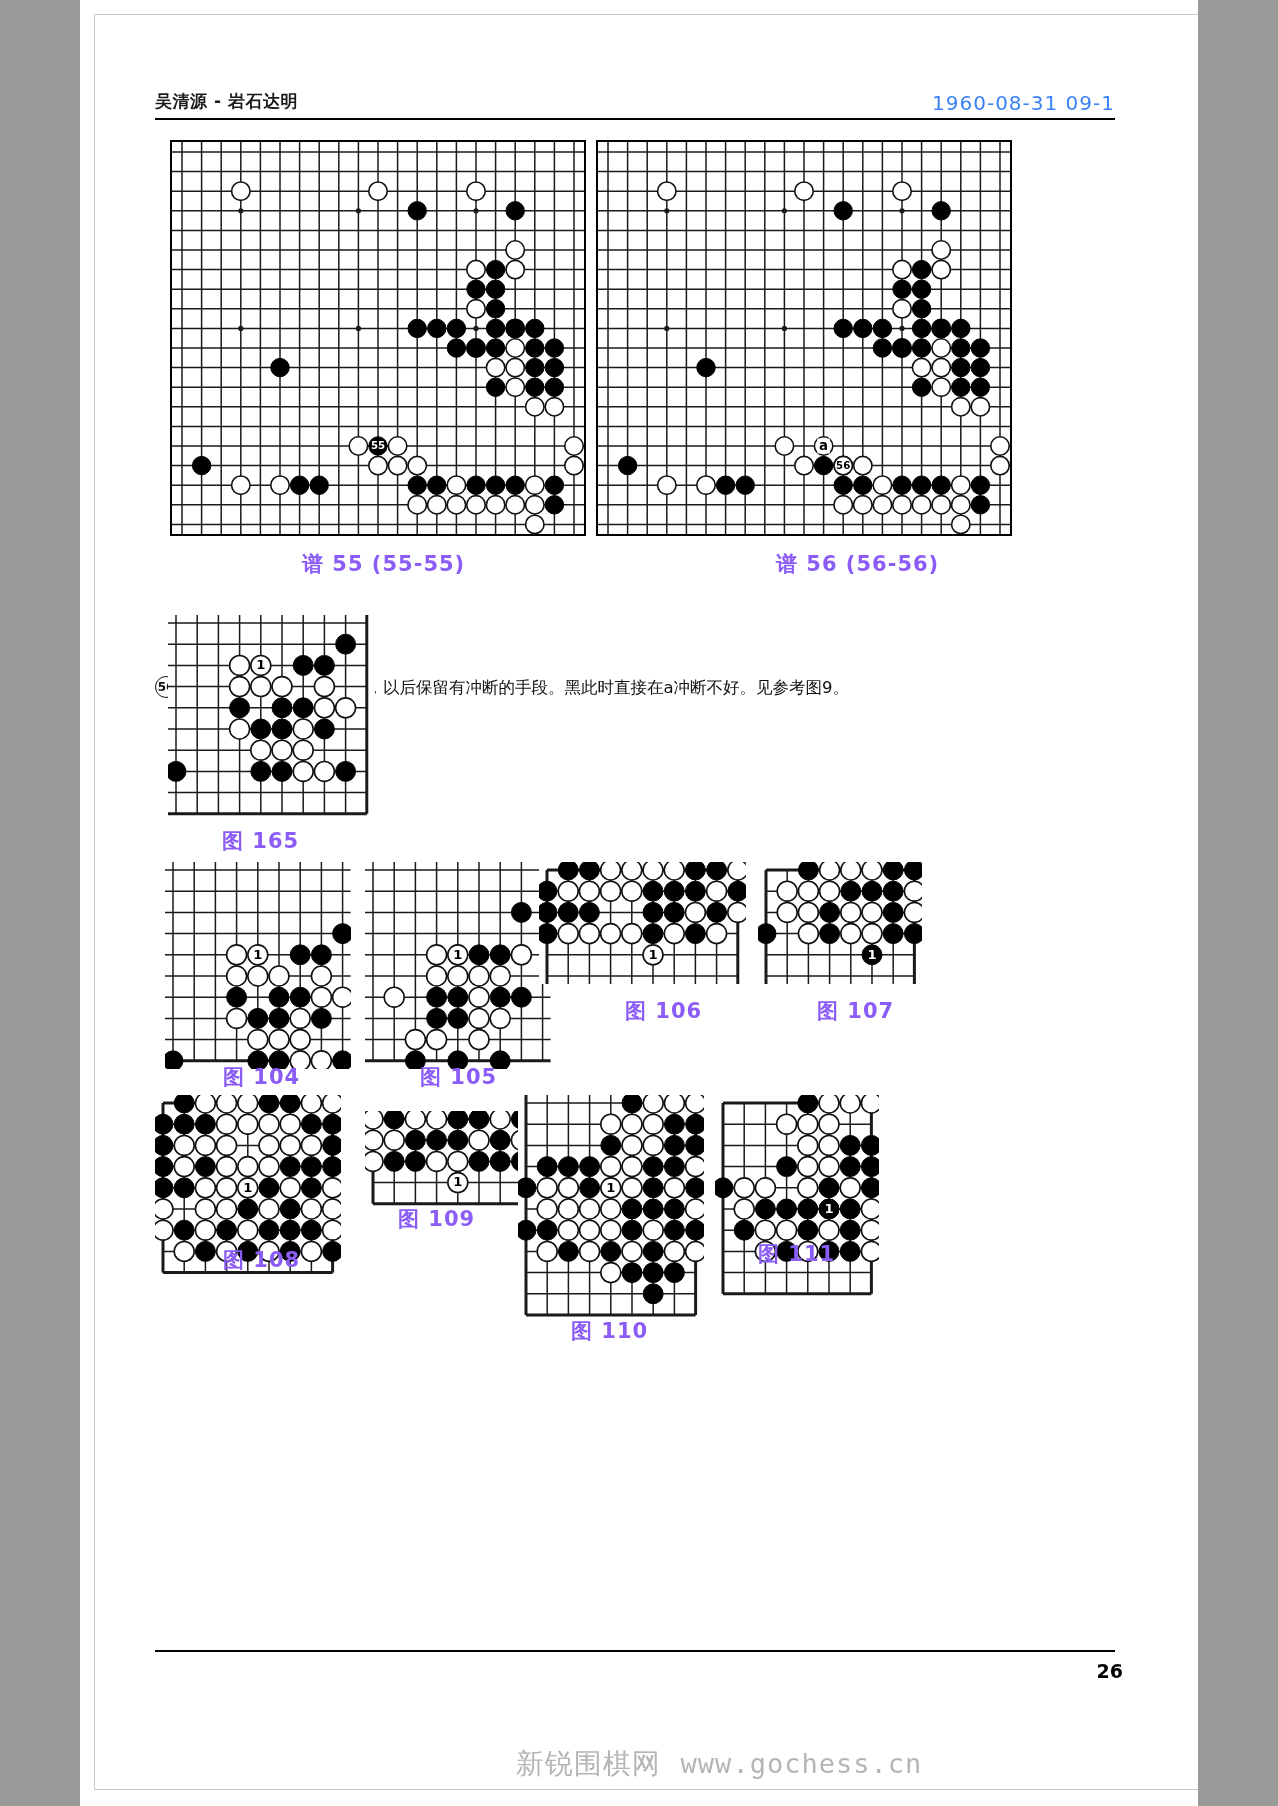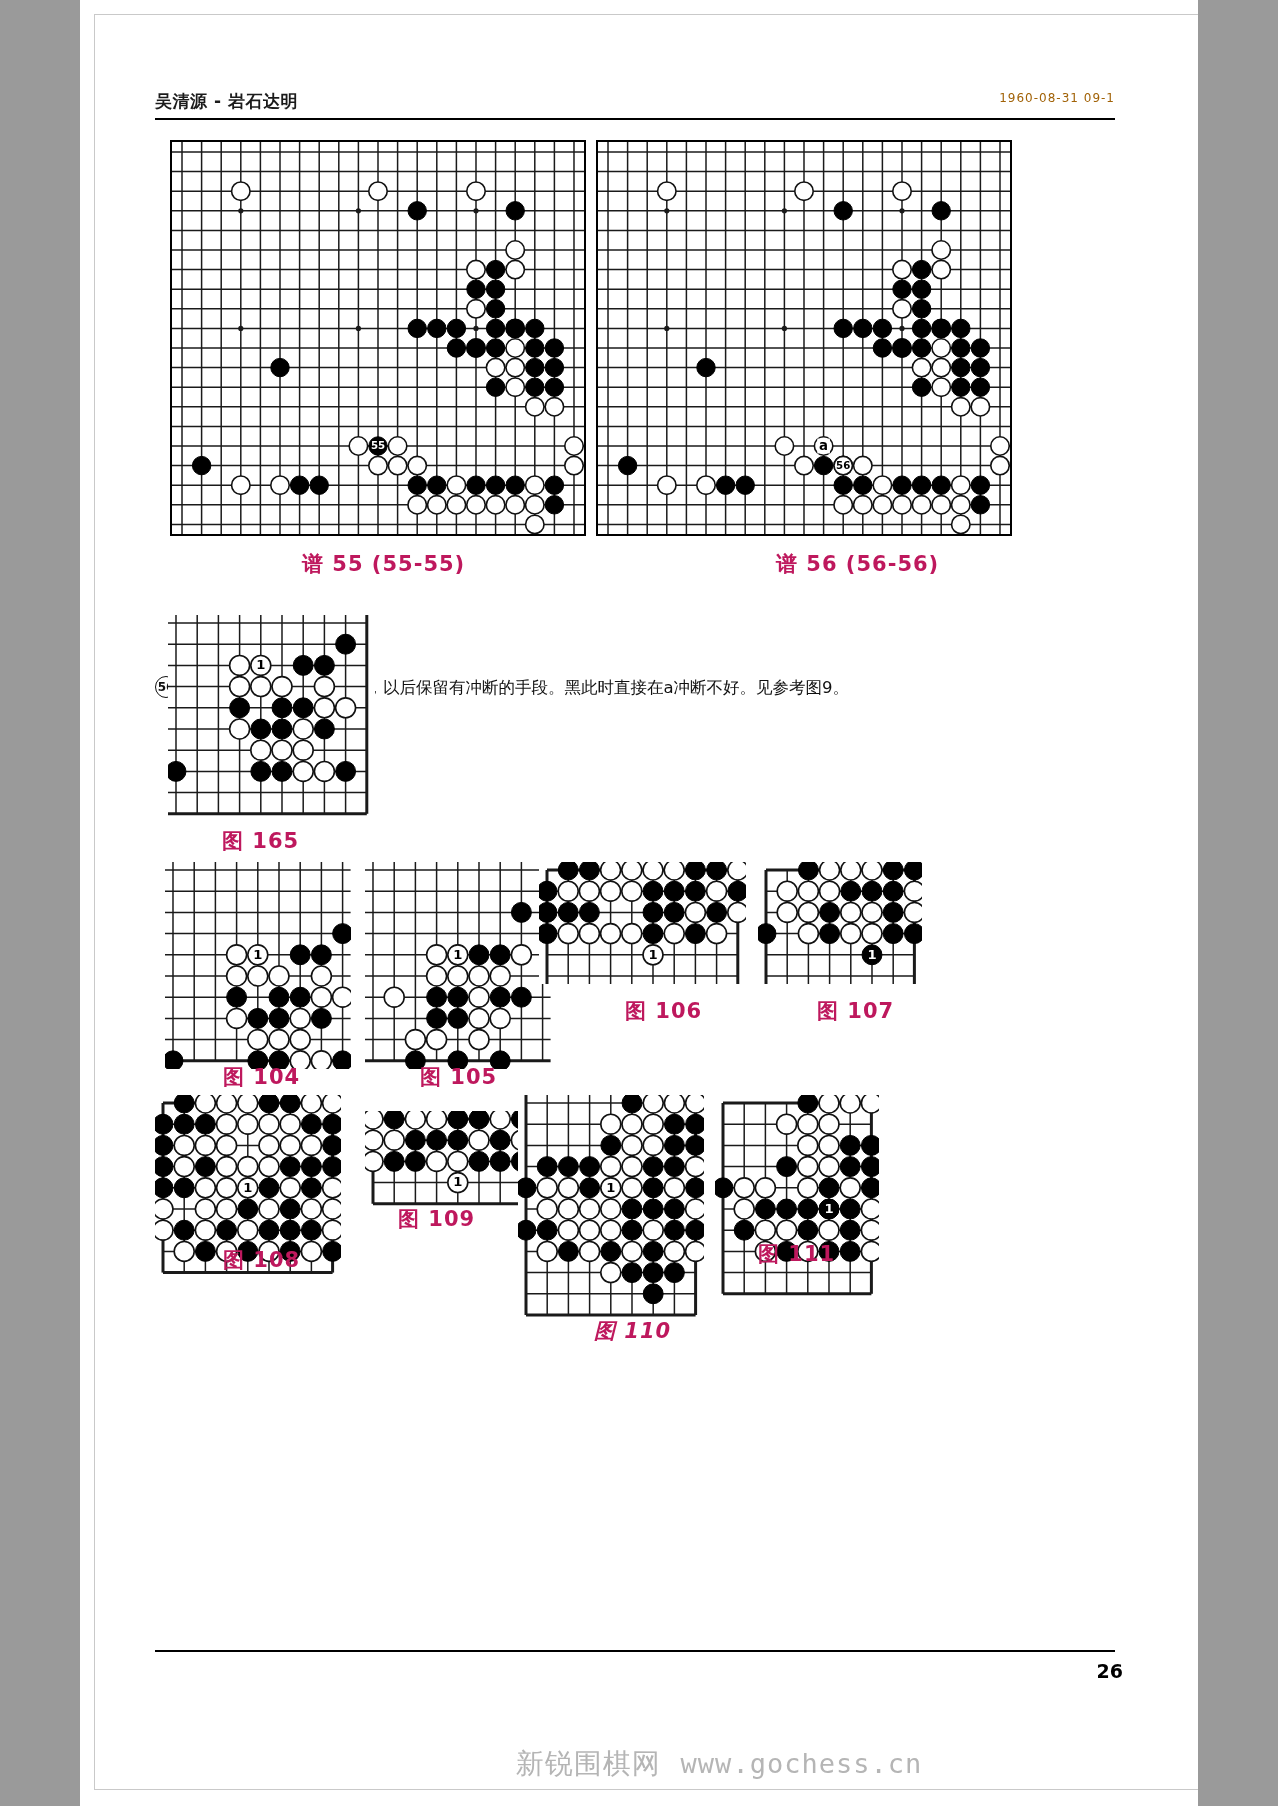--- a/index.html
+++ b/index.html
@@ -41,22 +41,22 @@
     left: 0; top: 0;
     font-size: 17px;
     font-weight: 700;
     color: #1b1b1b;
     letter-spacing: 0.5px;
     white-space: nowrap;
   }
   .header-date {
     position: absolute;
     right: 0; top: 1px;
-    font-size: 12px;
-    color: #a16207;
+    font-size: 20px;
+    color: #3b82f6;
     letter-spacing: 1px;
     white-space: nowrap;
     margin-left: 40px;
   }
   .header-rule {
     position: absolute;
     left: 75px;
     top: 118px;
     width: 960px;
     height: 2px;
@@ -128,21 +128,21 @@
     color: #111;
     white-space: nowrap;
     letter-spacing: 0px;
   }
 
   
   .caption {
     position: absolute;
     font-size: 21px;
     font-weight: 700;
-    color: #be185d;
+    color: #8b5cf6;
     white-space: nowrap;
     letter-spacing: 1px;
   }
 
   
   .board {
     position: absolute;
     background: #ffffff;
     overflow: hidden;
   }
@@ -902,21 +902,21 @@
         <circle cx="135.2" cy="177.6" r="9.963999999999999" fill="#000000" stroke="#000" stroke-width="1"></circle>
         <circle cx="156.4" cy="177.6" r="9.963999999999999" fill="#000000" stroke="#000" stroke-width="1"></circle>
         <circle cx="135.2" cy="198.79999999999998" r="9.963999999999999" fill="#000000" stroke="#000" stroke-width="1"></circle>
         <circle cx="71.6" cy="92.8" r="9.963999999999999" fill="#000000" stroke="#000" stroke-width="1"></circle>
         <circle cx="92.8" cy="92.8" r="9.963999999999999" fill="#000000" stroke="#000" stroke-width="1"></circle>
         <circle cx="177.6" cy="135.2" r="9.963999999999999" fill="#000000" stroke="#000" stroke-width="1"></circle>
         <circle cx="92.8" cy="92.8" r="9.963999999999999" fill="#ffffff" stroke="#111" stroke-width="1.6"></circle>
         <text x="92.8" y="96.50999999999999" text-anchor="middle" font-size="13.144" font-weight="700" font-family="&quot;DejaVu Sans&quot;,&quot;Liberation Sans&quot;,sans-serif" fill="#000">1</text>
       </svg>
     </div>
-  <div class="caption" style="left:514px; top:1317px;font-style:italic;">图 110</div>
+  <div class="caption" style="left:491px; top:1317px;">图 110</div>
 
   <div class="board" id="board-111" style="left: 635px; top: 1095px; width: 164.4px; height: 206.8px;">
       <svg width="164.4" height="206.79999999999998" viewBox="0 0 164.4 206.79999999999998">
         <line x1="8" x2="156.4" y1="8" y2="8" stroke="#1a1a1a" stroke-width="3"></line>
         <line x1="8" x2="156.4" y1="29.2" y2="29.2" stroke="#1a1a1a" stroke-width="1.5"></line>
         <line x1="8" x2="156.4" y1="50.4" y2="50.4" stroke="#1a1a1a" stroke-width="1.5"></line>
         <line x1="8" x2="156.4" y1="71.6" y2="71.6" stroke="#1a1a1a" stroke-width="1.5"></line>
         <line x1="8" x2="156.4" y1="92.8" y2="92.8" stroke="#1a1a1a" stroke-width="1.5"></line>
         <line x1="8" x2="156.4" y1="114" y2="114" stroke="#1a1a1a" stroke-width="1.5"></line>
         <line x1="8" x2="156.4" y1="135.2" y2="135.2" stroke="#1a1a1a" stroke-width="1.5"></line>

